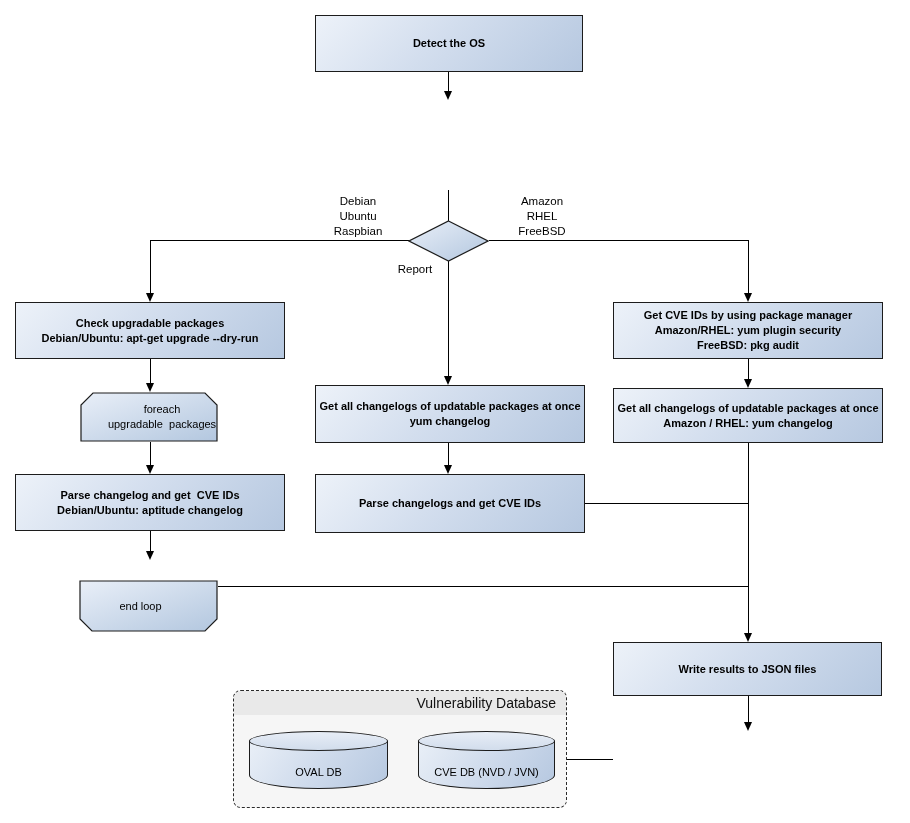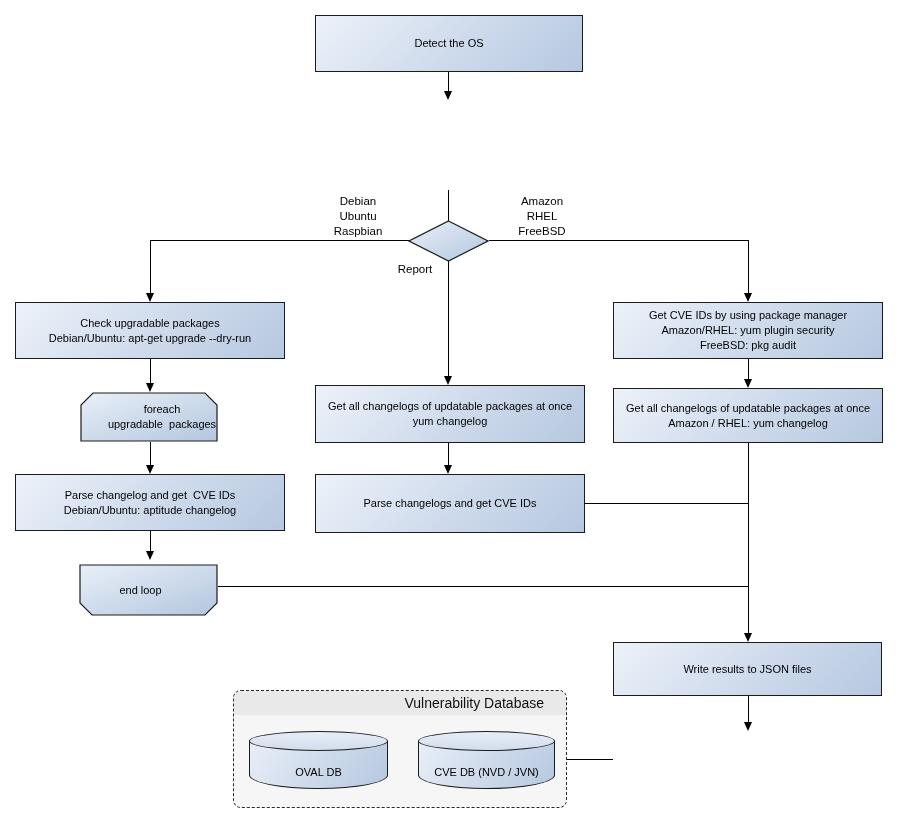--- a/index.html
+++ b/index.html
@@ -15,20 +15,21 @@
 
   
   .node {
     position: absolute;
     box-sizing: border-box;
     border: 1px solid #1c1c1c;
     background: linear-gradient(135deg, #edf2f9 0%, #d3deee 45%, #b6c8e0 100%);
     display: flex;
     align-items: center;
     justify-content: center;
+    font-weight: bold;
   }
   .node-text {
     white-space: pre;
     text-align: center;
     font-size: 11px;
     line-height: 15px;
     color: #000;
   }
 
   
@@ -67,21 +68,21 @@
     box-sizing: border-box;
     border: 1.5px dashed #2a2a2a;
     border-radius: 8px;
     background: #f6f6f6;
   }
   .db-header {
     position: absolute; left: 0; right: 0; top: 0; height: 24px;
     background: #e9e9e9;
     border-radius: 7px 7px 0 0;
     display: flex; align-items: center; justify-content: flex-end;
-    padding-right: 22px; box-sizing: border-box;
+    padding-right: 10px; box-sizing: border-box;
     font-size: 14px; color: #111;
   }
   .cylinder { position: absolute; }
   .cyl-body {
     position: absolute; left: 0; right: 0; top: 10px; bottom: 0;
     border: 1px solid #1c1c1c; border-top: none;
     border-radius: 0 0 50% 50% / 0 0 14px 14px;
     background: linear-gradient(125deg, #e9eff7 0%, #cfdbec 50%, #b6c8e0 100%);
   }
   .cyl-top {
@@ -203,21 +204,21 @@
           <stop offset="0" stop-color="#e9eff8"></stop>
             <stop offset="1" stop-color="#b3c7df"></stop>
         </linearGradient>
       </defs>
       <polygon points="13,1 125,1 137,13 137,49 1,49 1,13" fill="url(#gFor)" stroke="#1c1c1c" stroke-width="1.2"></polygon>
     </svg>
     <div class="shape-label">foreach
 upgradable  packages</div>
   </div>
 
-  <div class="shape-wrap" style="left:79px;top:564px;width:123px;height:52px;">
+  <div class="shape-wrap" style="left:79px;top:580px;width:123px;height:52px;">
     <svg width="139" height="52" viewBox="0 0 139 52">
       <defs>
         <linearGradient id="gEnd" x1="0" y1="0" x2="1" y2="1">
           <stop offset="0" stop-color="#e9eff8"></stop>
             <stop offset="1" stop-color="#b3c7df"></stop>
         </linearGradient>
       </defs>
       <polygon points="1,1 138,1 138,39 126,51 13,51 1,39" fill="url(#gEnd)" stroke="#1c1c1c" stroke-width="1.2"></polygon>
     </svg>
     <div class="shape-label">end loop</div>

